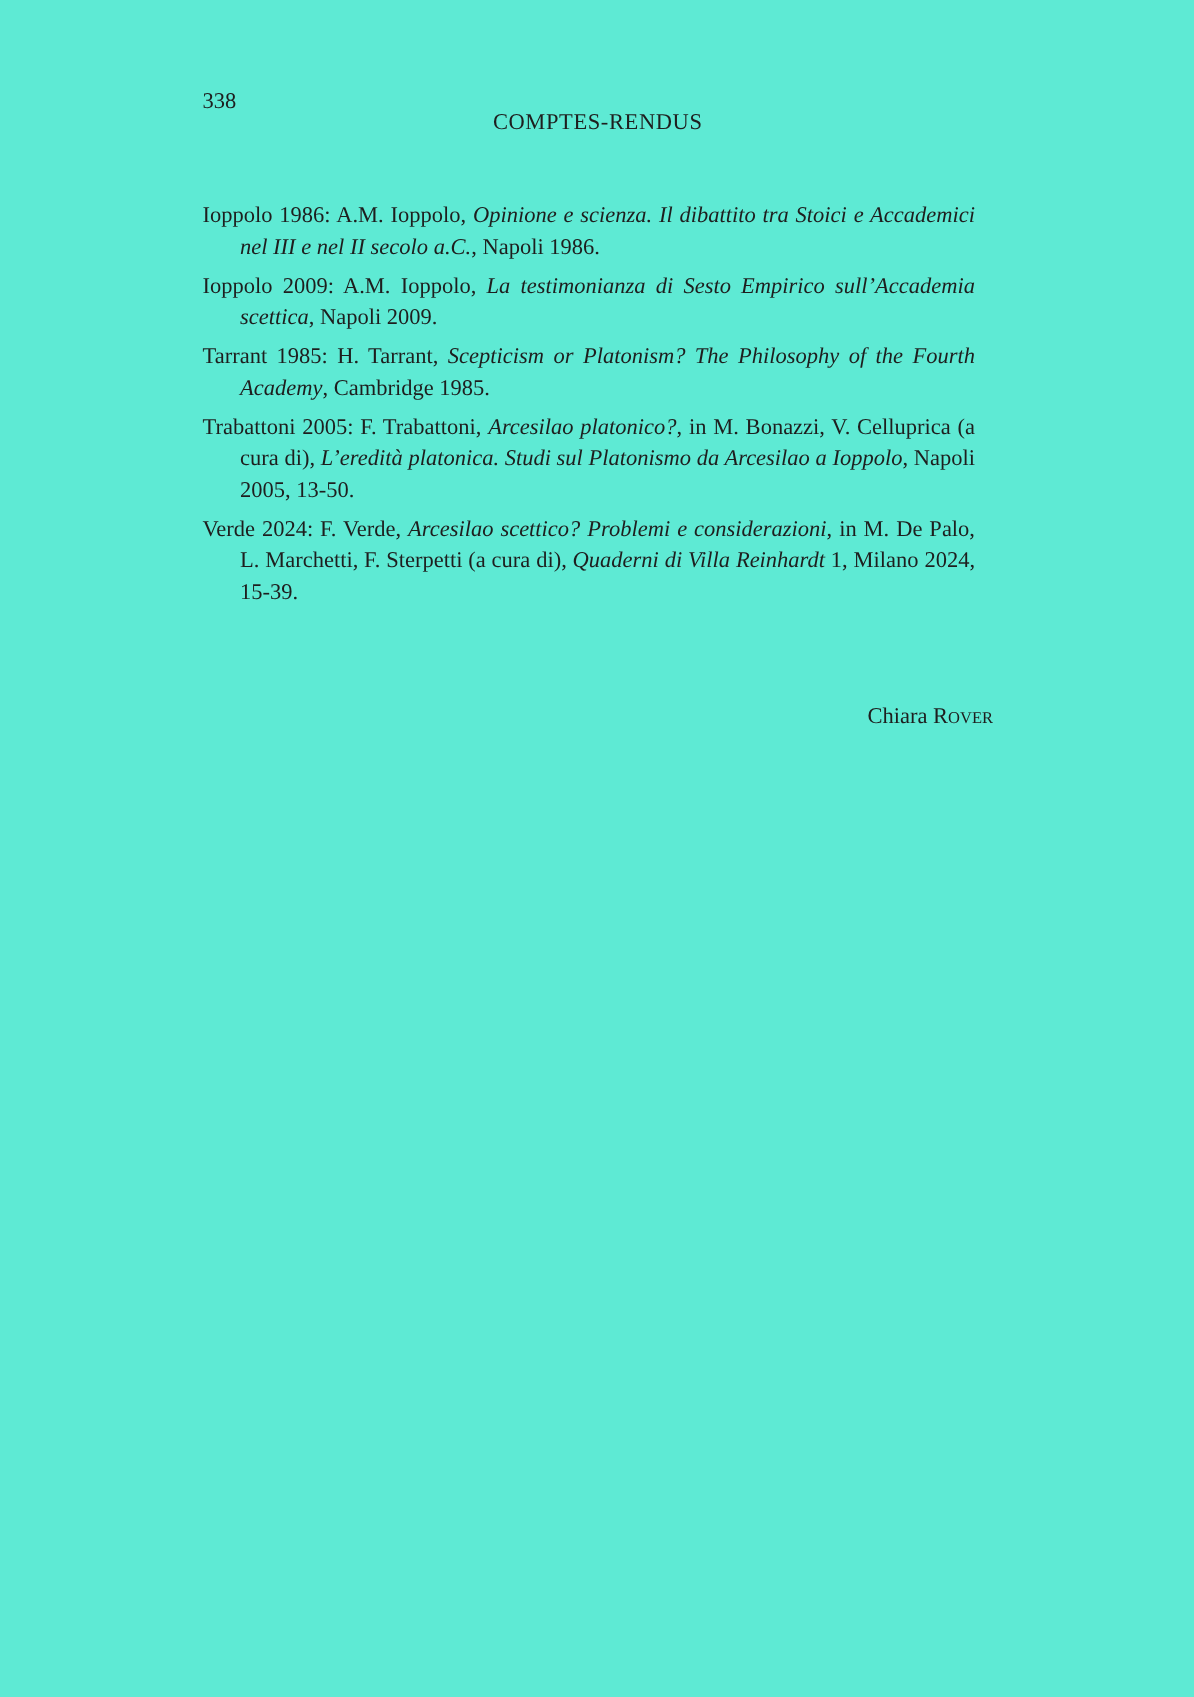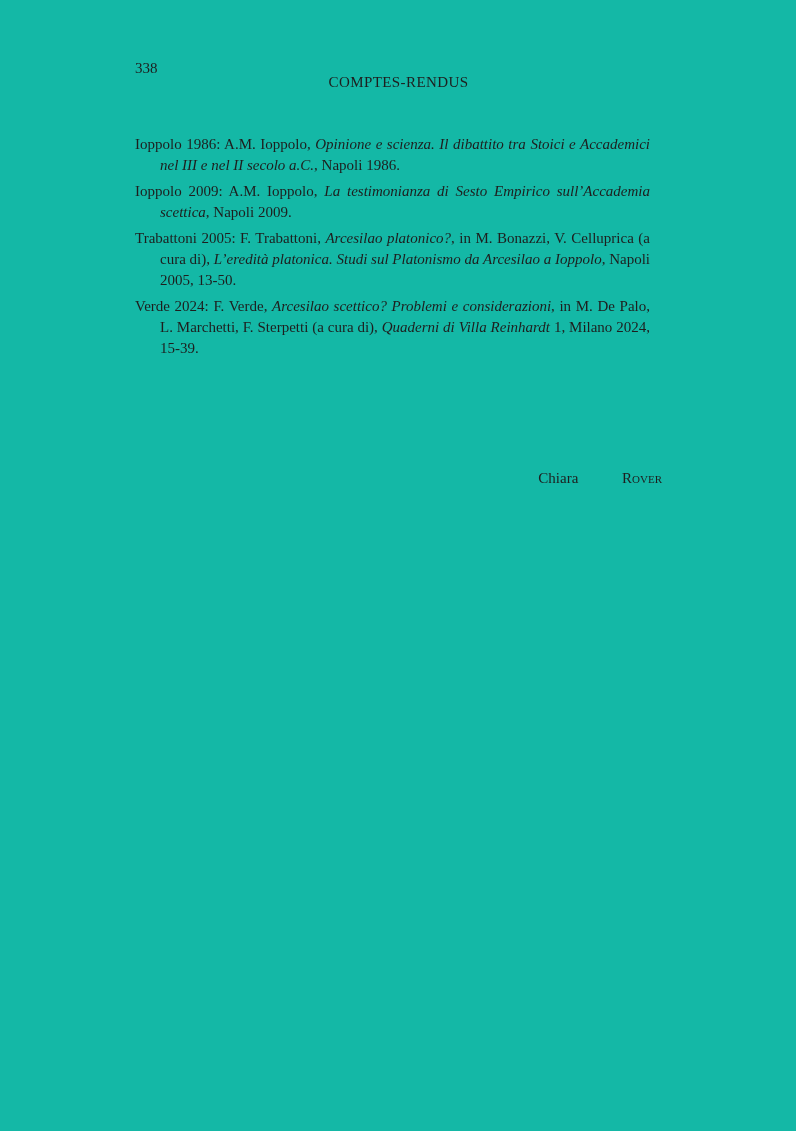--- a/index.html
+++ b/index.html
@@ -58,37 +58,37 @@
     position: absolute;
     top: 468px;
     left: 135px;
     width: 527px;
     text-align: right;
     font-size: 15px;
     line-height: 21px;
   }
   .sc {
     font-variant: small-caps;
-    margin-left: 40px;
   }
 </style>
 </head>
 <body>
 
-<div class="page" style="background: #14b8a6; color: rgb(30, 30, 30);">
+<div class="page" style="background: #5eead4; color: rgb(30, 30, 30);">
 
   <div class="running-head">
     <span class="page-number">338</span>
     <span class="header-title">COMPTES-RENDUS</span>
   </div>
 
   <div class="bibliography">
 
   <div class="entry"><span class="rm">Ioppolo 1986: A.M. Ioppolo, </span><span class="it">Opinione e scienza. Il dibattito tra Stoici e Accademici nel III e nel II secolo a.C.</span><span class="rm">, Napoli 1986.</span></div>
       <div class="entry"><span class="rm">Ioppolo 2009: A.M. Ioppolo, </span><span class="it">La testimonianza di Sesto Empirico sull’Accademia scettica</span><span class="rm">, Napoli 2009.</span></div>
+      <div class="entry"><span class="rm">Tarrant 1985: H. Tarrant, </span><span class="it">Scepticism or Platonism? The Philosophy of the Fourth Academy</span><span class="rm">, Cambridge 1985.</span></div>
       <div class="entry"><span class="rm">Trabattoni 2005: F. Trabattoni, </span><span class="it">Arcesilao platonico?</span><span class="rm">, in M. Bonazzi, V. Celluprica (a cura di), </span><span class="it">L’eredità platonica. Studi sul Platonismo da Arcesilao a Ioppolo</span><span class="rm">, Napoli 2005, 13-50.</span></div>
       <div class="entry"><span class="rm">Verde 2024: F. Verde, </span><span class="it">Arcesilao scettico? Problemi e considerazioni</span><span class="rm">, in M. De Palo, L. Marchetti, F. Sterpetti (a cura di), </span><span class="it">Quaderni di Villa Reinhardt</span><span class="rm"> 1, Milano 2024, 15-39.</span></div>
     </div>
 
   <div class="signature">
     <span>Chiara</span><span>&nbsp;</span><span class="sc">Rover</span>
   </div>
 
 </div>
 

